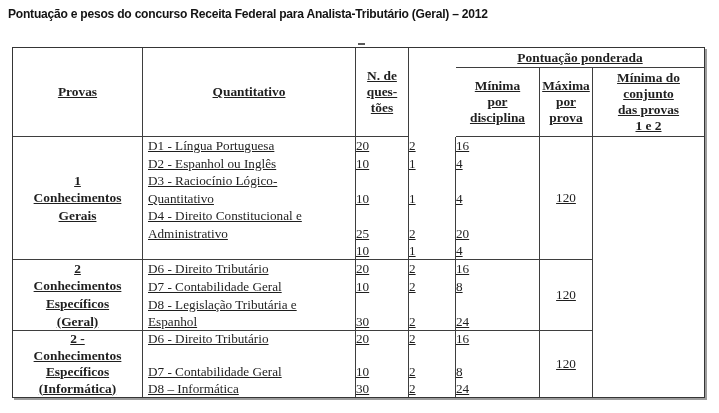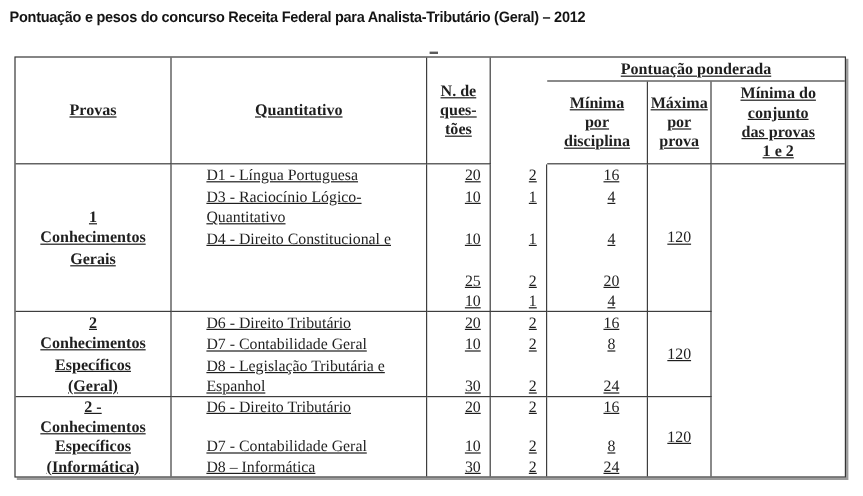--- a/index.html
+++ b/index.html
@@ -33,24 +33,24 @@
     font-weight:700;font-size:13.4px;line-height:16px;text-align:center;
   }
   .pre{white-space:pre-line;}
   .s0{--lh:17.57px;}
   .s1{--lh:17.75px;}
   .s2{--lh:16.5px;}
   .prova{
     display:flex;align-items:center;justify-content:center;text-align:center;
     font-weight:700;font-size:13.4px;line-height:var(--lh);white-space:pre-line;
   }
-  .ln{height:var(--lh);line-height:var(--lh);font-size:13.2px;margin-left:24px;}
+  .ln{height:var(--lh);line-height:var(--lh);font-size:13.2px;}
   .disc{padding-left:5px;}
   .disc .ln{white-space:nowrap;}
-  .num .ln{text-align:center;}
+  .num .ln{}
   .val{display:flex;align-items:center;justify-content:center;font-size:13.2px;}
 </style>
 </head>
 <body>
 
 <div class="title">Pontuação e pesos do concurso Receita Federal para Analista-Tributário (Geral) – 2012</div>
 <div class="stray"></div>
 
 <div class="tbl">
 
@@ -69,23 +69,25 @@
   <div class="c hd pre nbr" style="grid-area:2/7/3/8">Mínima do
 conjunto
 das provas
 1 e 2</div>
 
   <div class="c prova s0" style="grid-area:3/1/4/2">1
 Conhecimentos
 Gerais</div>
   <div class="c disc s0" style="grid-area:3/2/4/3">
     <div class="ln">D1 - Língua Portuguesa</div>
+    <div class="ln">D2 - Espanhol ou Inglês</div>
     <div class="ln">D3 - Raciocínio Lógico-</div>
     <div class="ln">Quantitativo</div>
     <div class="ln">D4 - Direito Constitucional e</div>
+    <div class="ln">Administrativo</div>
   </div>
   <div class="c num s0" style="grid-area:3/3/4/4">
     <div class="ln">20</div>
     <div class="ln">10</div>
     <div class="ln"></div>
     <div class="ln">10</div>
     <div class="ln"></div>
     <div class="ln">25</div>
     <div class="ln">10</div>
   </div>

